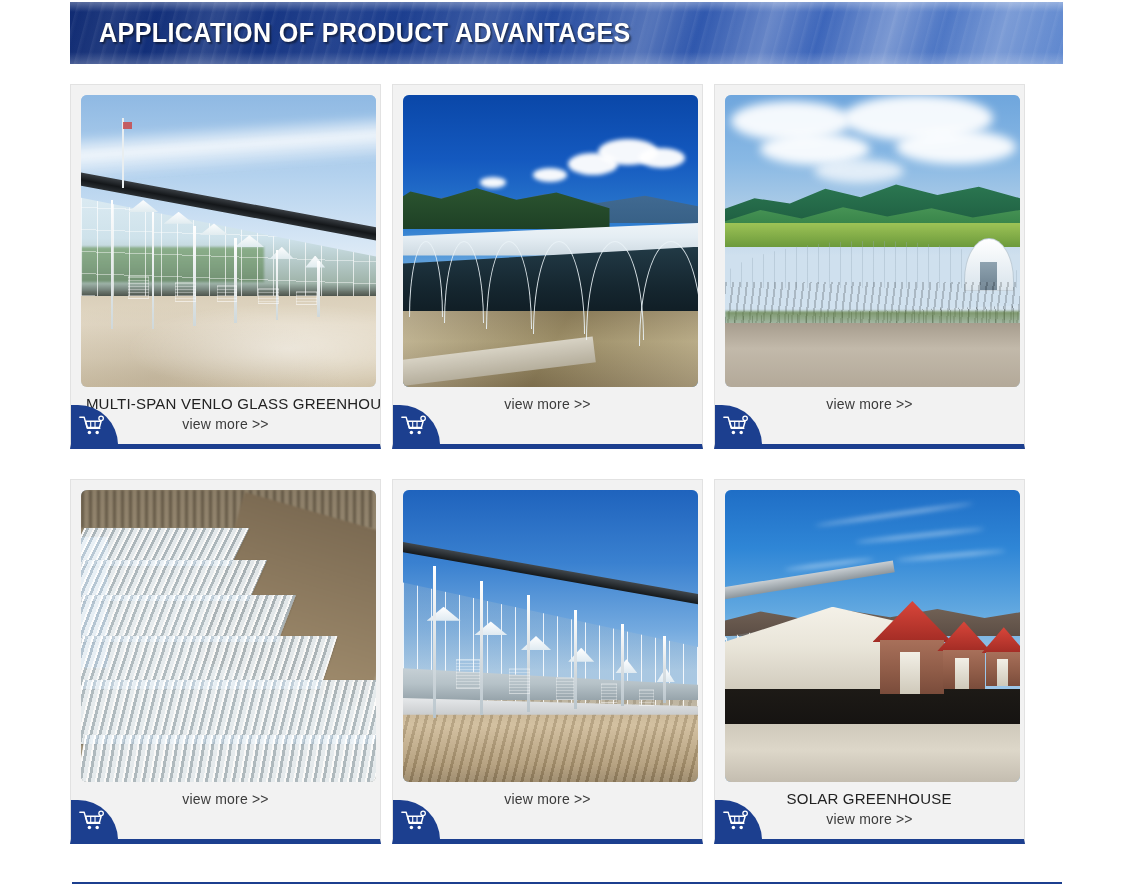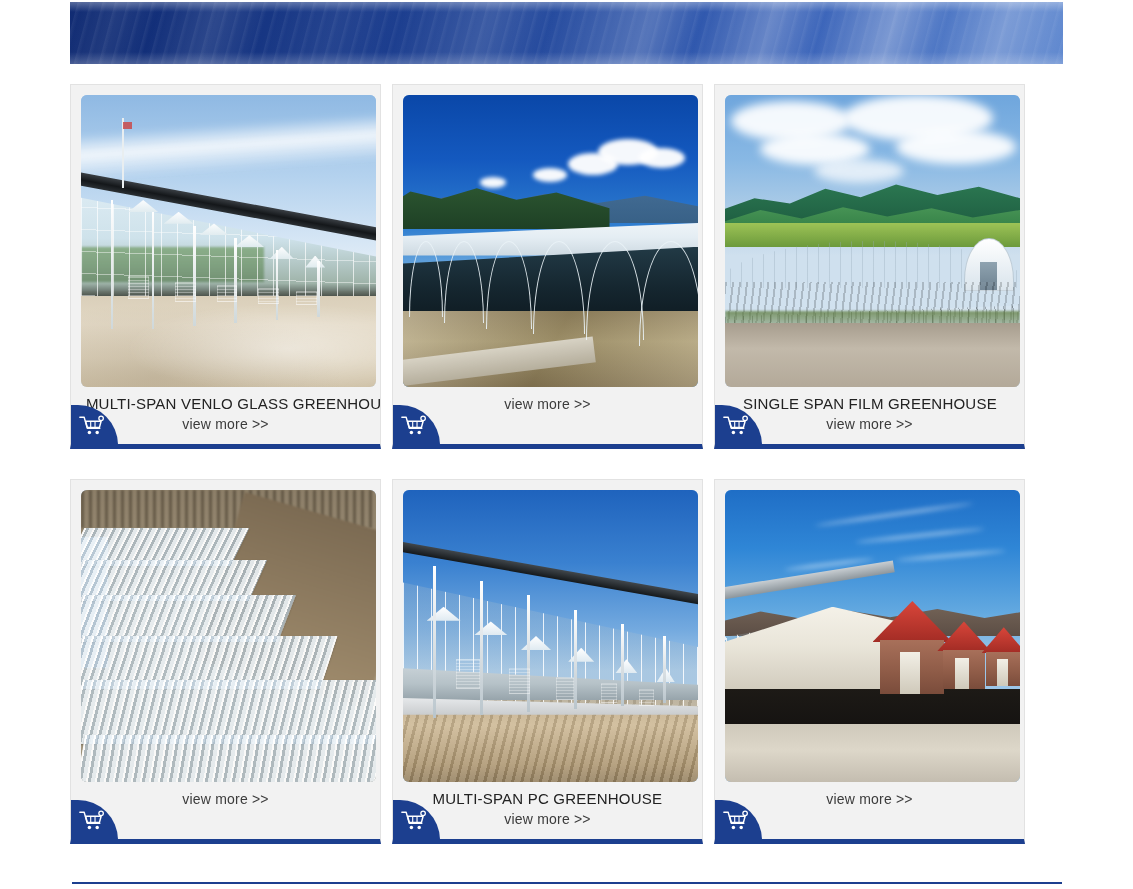--- a/index.html
+++ b/index.html
@@ -335,20 +335,21 @@
 </style>
 </head>
 <body>
 
 <div class="page">
 
   <div class="banner">
     <div class="banner-sheen"></div>
     <div class="banner-fade-top"></div>
     <div class="banner-fade-bottom"></div>
+    <div class="banner-title"><span class="t">APPLICATION OF PRODUCT ADVANTAGES</span></div>
   </div>
 
   <div class="grid">
 
     <div class="card">
       <div class="card-photo">
         <div class="sky p1-sky layer"></div>
         <div class="layer p1-cloud"></div>
         <div class="layer p1-ground"></div>
         <div class="layer p1-house"></div>
@@ -440,21 +441,20 @@
         <div class="layer p3-mt-front"></div>
         <div class="layer p3-field"></div>
         <div class="layer p3-tunnel"></div>
         <div class="layer p3-end"></div>
         <div class="layer p3-soil"></div>
         <div class="layer p3-wall"></div>
         <div class="layer p3-grass"></div>
         <div class="layer p3-road"></div>
       </div>
       <div class="card-body">
-        <div class="card-title"><span class="t">SINGLE SPAN FILM GREENHOUSE</span></div>
         <a class="card-more" href="#">view more &gt;&gt;</a>
       </div>
       <div class="cart-badge">
         <svg viewBox="0 0 30 24">
           <path d="M1 2 L6 2 L9.5 14.5 L24 14.5" fill="none" stroke="#ffffff" stroke-width="1.7" stroke-linecap="round" stroke-linejoin="round"></path>
           <path d="M7.6 6.5 L25.5 6.5 L23.6 13.6 L9.6 13.6 Z" fill="none" stroke="#ffffff" stroke-width="1.7" stroke-linejoin="round"></path>
           <line x1="13.5" y1="6.5" x2="13.5" y2="13.6" stroke="#ffffff" stroke-width="1.3"></line>
           <line x1="18.5" y1="6.5" x2="18.5" y2="13.6" stroke="#ffffff" stroke-width="1.3"></line>
           <circle cx="12" cy="19.5" r="2" fill="#ffffff"></circle>
           <circle cx="21" cy="19.5" r="2" fill="#ffffff"></circle>
@@ -512,21 +512,20 @@
         <div class="layer p5-col" style="left:58%;top:41%;height:34%;"></div>
         <div class="layer p5-col" style="left:74%;top:46%;height:28%;"></div>
         <div class="layer p5-col" style="left:88%;top:50%;height:23%;"></div>
         <div class="p5-vent" style="left:18%;top:58%;width:8%;height:10%;"></div>
         <div class="p5-vent" style="left:36%;top:61%;width:7%;height:9%;"></div>
         <div class="p5-vent" style="left:52%;top:64%;width:6%;height:8%;"></div>
         <div class="p5-vent" style="left:67%;top:66%;width:5.5%;height:7%;"></div>
         <div class="p5-vent" style="left:80%;top:68%;width:5%;height:6%;"></div>
       </div>
       <div class="card-body">
-        <div class="card-title"><span class="t">MULTI-SPAN PC GREENHOUSE</span></div>
         <a class="card-more" href="#">view more &gt;&gt;</a>
       </div>
       <div class="cart-badge">
         <svg viewBox="0 0 30 24">
           <path d="M1 2 L6 2 L9.5 14.5 L24 14.5" fill="none" stroke="#ffffff" stroke-width="1.7" stroke-linecap="round" stroke-linejoin="round"></path>
           <path d="M7.6 6.5 L25.5 6.5 L23.6 13.6 L9.6 13.6 Z" fill="none" stroke="#ffffff" stroke-width="1.7" stroke-linejoin="round"></path>
           <line x1="13.5" y1="6.5" x2="13.5" y2="13.6" stroke="#ffffff" stroke-width="1.3"></line>
           <line x1="18.5" y1="6.5" x2="18.5" y2="13.6" stroke="#ffffff" stroke-width="1.3"></line>
           <circle cx="12" cy="19.5" r="2" fill="#ffffff"></circle>
           <circle cx="21" cy="19.5" r="2" fill="#ffffff"></circle>
@@ -558,20 +557,21 @@
           <div class="body"></div>
           <div class="door"></div>
         </div>
         <div class="p6-hut" style="left:87%;top:47%;width:15%;height:20%;">
           <div class="roof"></div>
           <div class="body"></div>
           <div class="door"></div>
         </div>
       </div>
       <div class="card-body">
+        <div class="card-title"><span class="t">SOLAR GREENHOUSE</span></div>
         <a class="card-more" href="#">view more &gt;&gt;</a>
       </div>
       <div class="cart-badge">
         <svg viewBox="0 0 30 24">
           <path d="M1 2 L6 2 L9.5 14.5 L24 14.5" fill="none" stroke="#ffffff" stroke-width="1.7" stroke-linecap="round" stroke-linejoin="round"></path>
           <path d="M7.6 6.5 L25.5 6.5 L23.6 13.6 L9.6 13.6 Z" fill="none" stroke="#ffffff" stroke-width="1.7" stroke-linejoin="round"></path>
           <line x1="13.5" y1="6.5" x2="13.5" y2="13.6" stroke="#ffffff" stroke-width="1.3"></line>
           <line x1="18.5" y1="6.5" x2="18.5" y2="13.6" stroke="#ffffff" stroke-width="1.3"></line>
           <circle cx="12" cy="19.5" r="2" fill="#ffffff"></circle>
           <circle cx="21" cy="19.5" r="2" fill="#ffffff"></circle>

